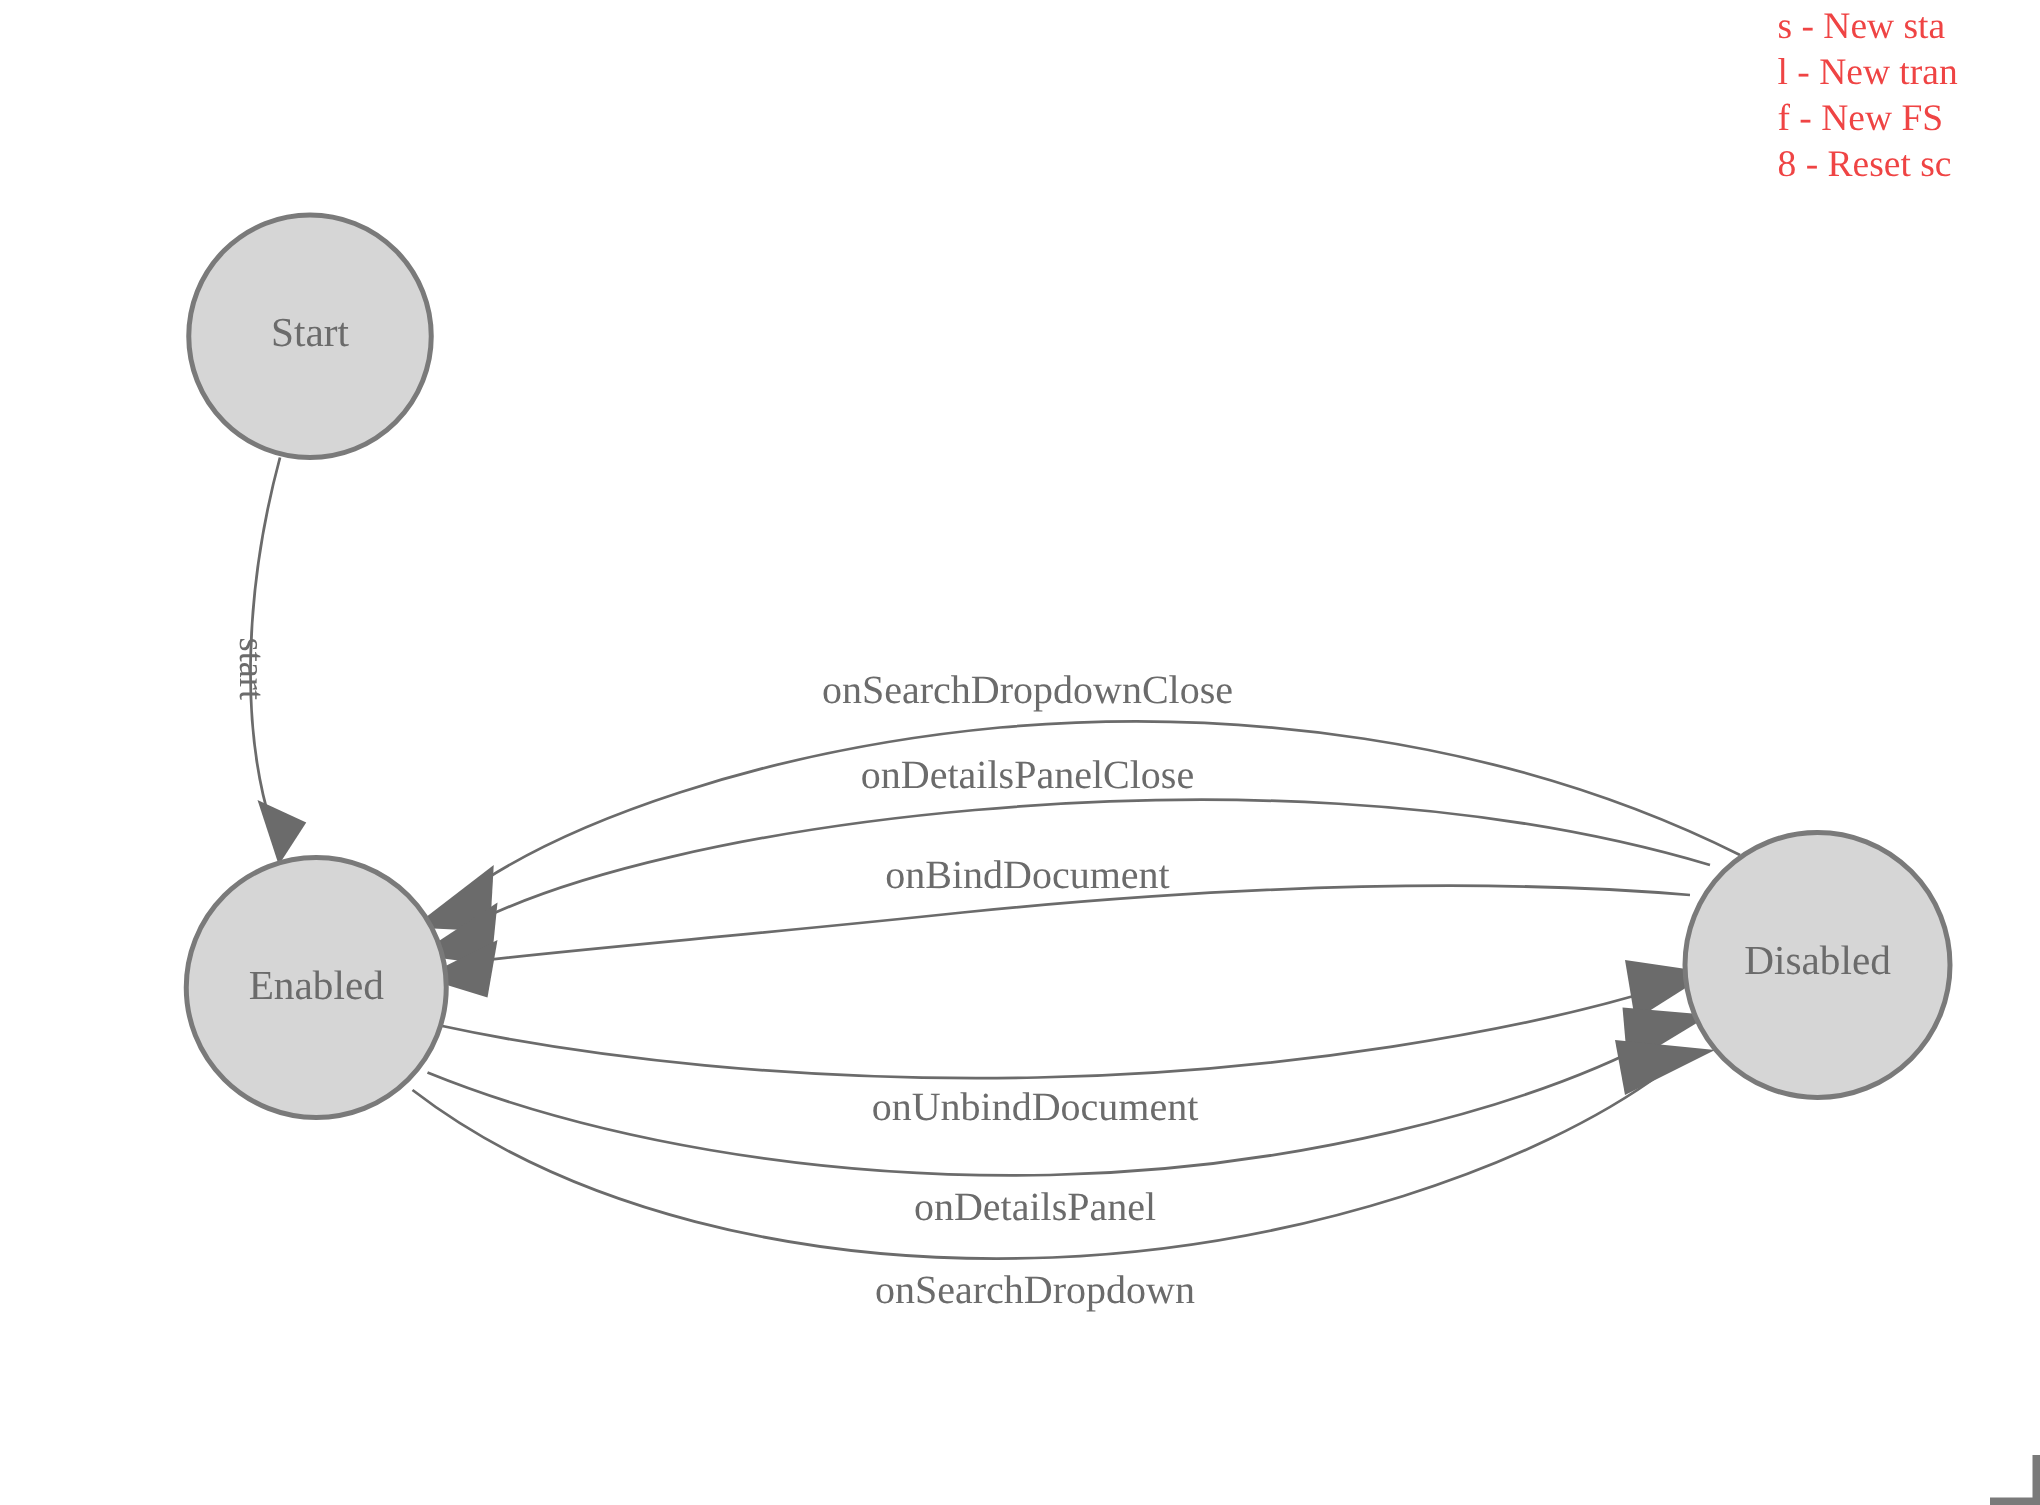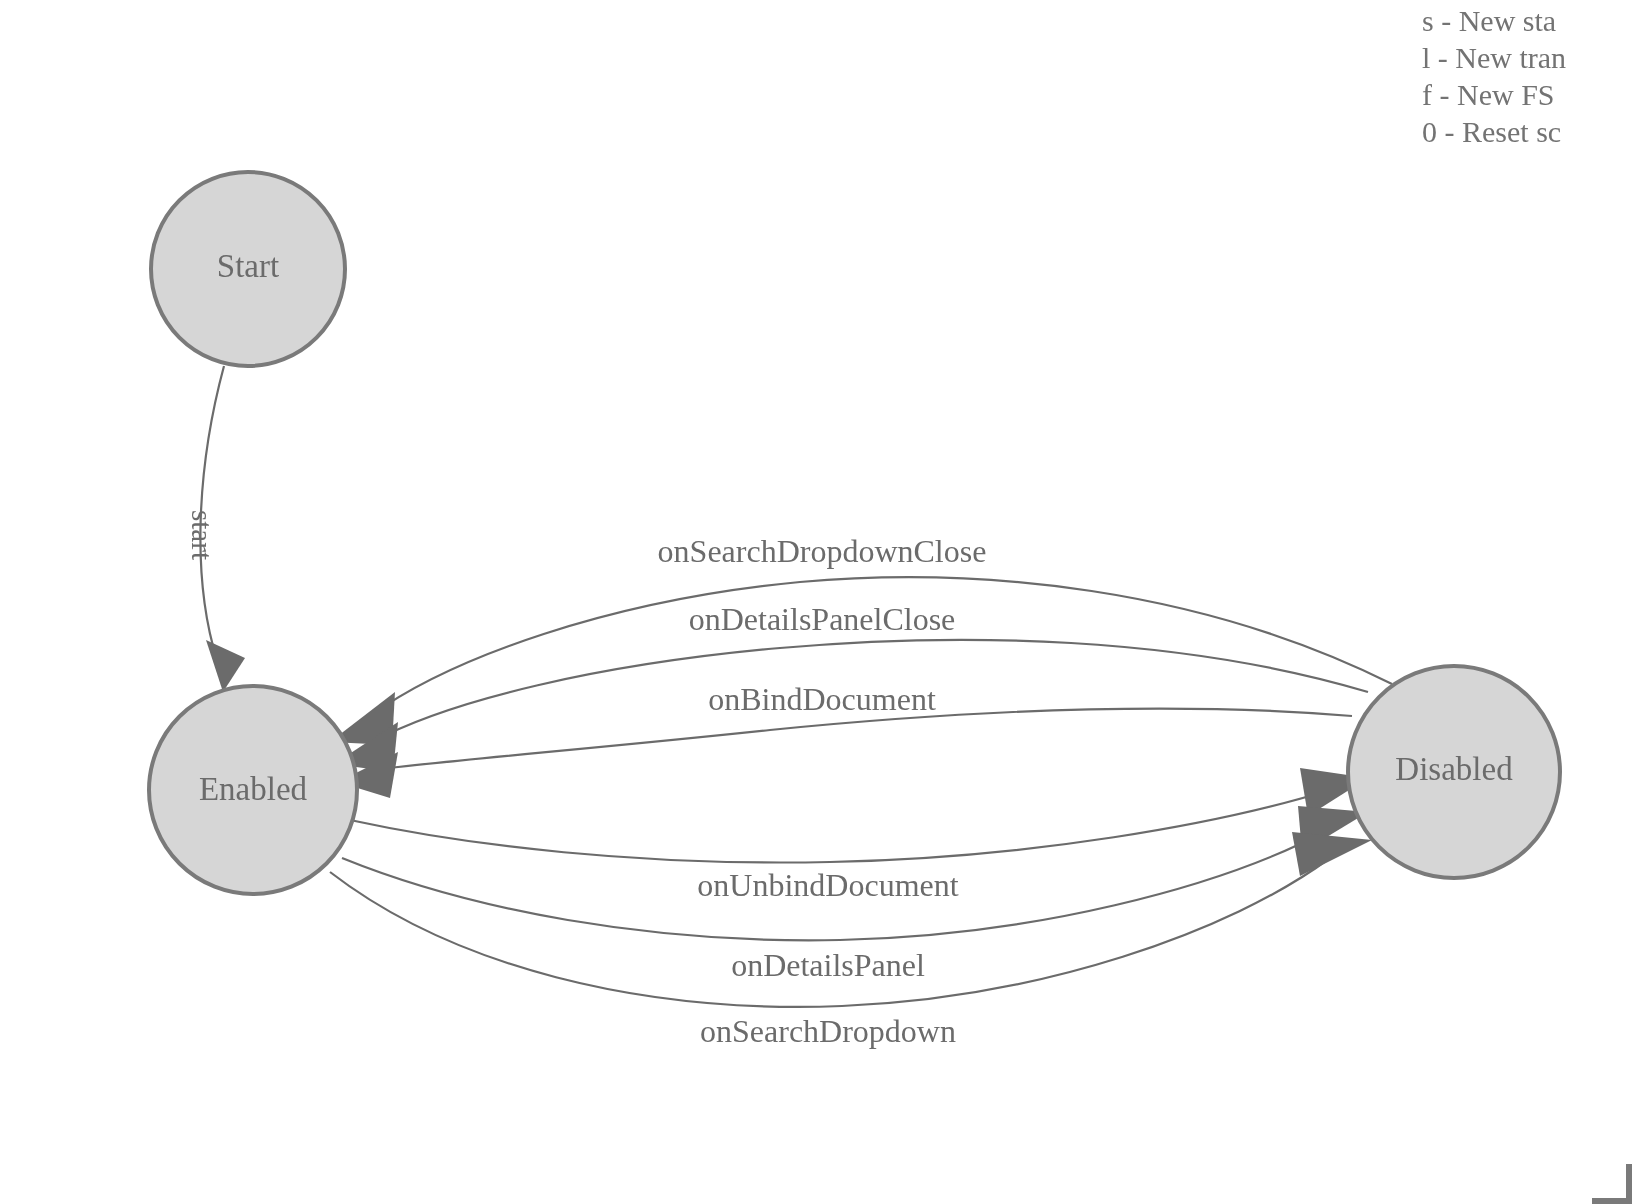--- a/index.html
+++ b/index.html
@@ -55,21 +55,21 @@
     font-size: 29px;
     text-anchor: middle;
   }
   .help-text {
     position: absolute;
     right: 0px;
     top: 2px;
     width: 210px;
     overflow: hidden;
     white-space: nowrap;
-    color: #737373;
+    color: #ef4444;
     font-family: "Liberation Serif", "DejaVu Serif", serif;
     font-size: 30px;
     line-height: 37px;
   }
   .help-line {
     white-space: nowrap;
   }
   .corner-mark {
     position: absolute;
     right: 0px;
@@ -150,18 +150,18 @@
     <text class="edge-label" x="828" y="976">onDetailsPanel</text>
 
     <text class="edge-label" x="828" y="1042">onSearchDropdown</text>
 
   </svg>
 
   <div class="help-text">
     <div class="help-line">s - New sta</div>
     <div class="help-line">l - New tran</div>
     <div class="help-line">f - New FS</div>
-    <div class="help-line">0 - Reset sc</div>
+    <div class="help-line">8 - Reset sc</div>
   </div>
 
   <div class="corner-mark"></div>
 
 </div>
 
 </body></html>

